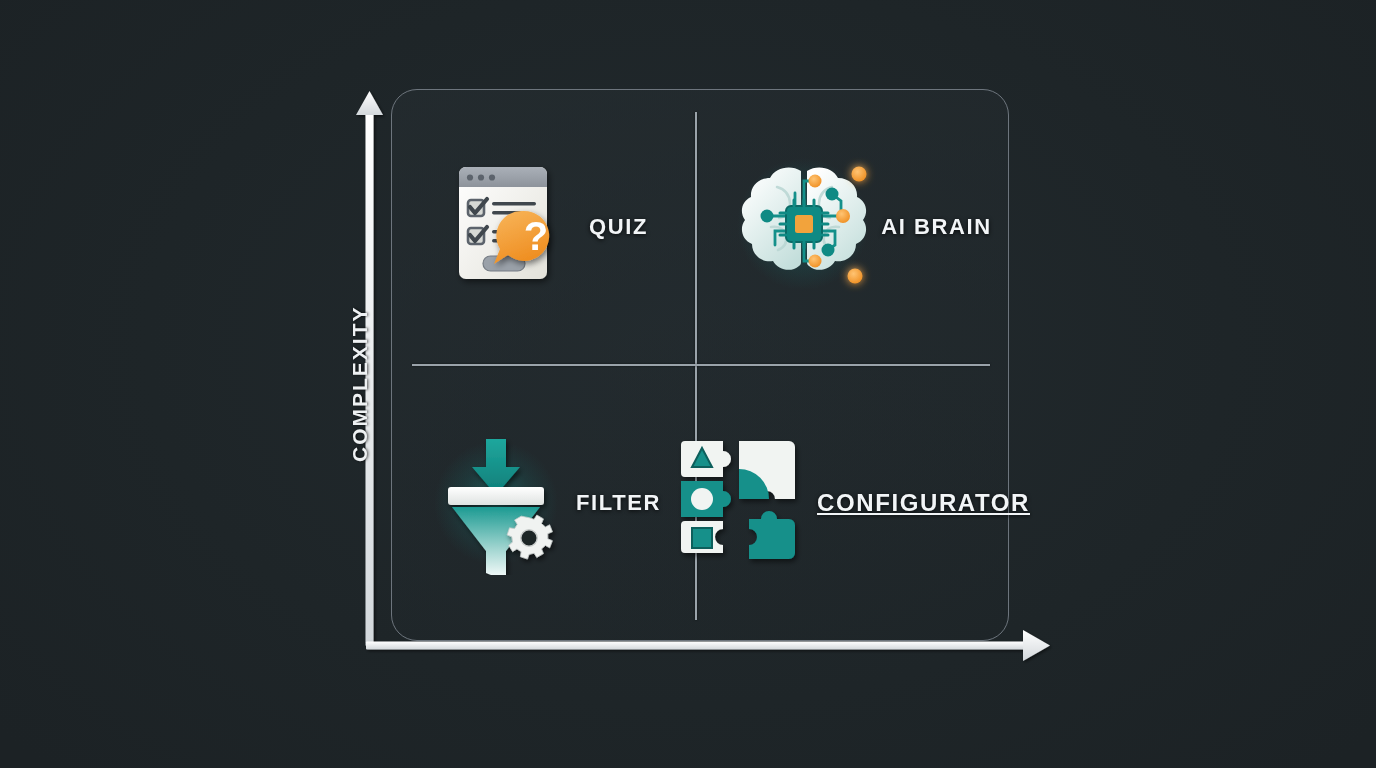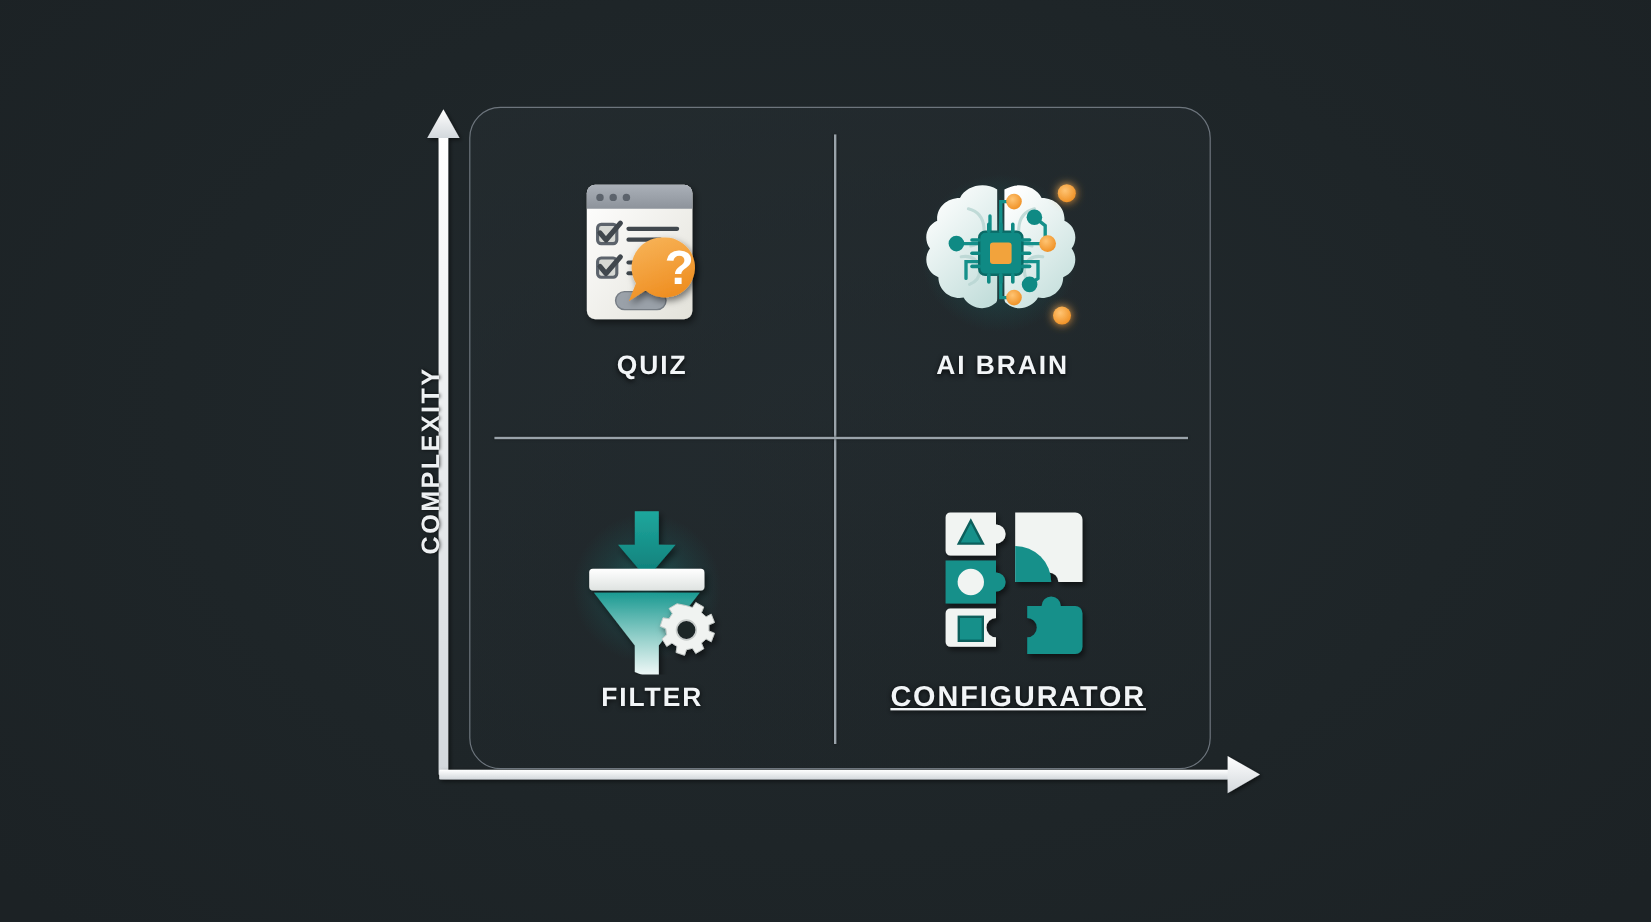--- a/index.html
+++ b/index.html
@@ -80,27 +80,27 @@
     width: 578px;
     height: 2px;
   }
 
   
   .quadrant {
     position: absolute;
     width: 303px;
     height: 274px;
     display: flex;
-    flex-direction: column;
+    flex-direction: row;
     align-items: center;
     justify-content: center;
     box-sizing: border-box;
   }
   #q-top-left    { left: 0px;   top: 0px;   }
-  #q-top-right   { left: 292px; top: 0px;   }
+  #q-top-right   { left: 318px; top: 0px;   }
   #q-bottom-left { left: 0px;   top: 276px; }
   #q-bottom-right{ left: 305px; top: 276px; }
 
   .quad-icon {
     width: 150px;
     height: 150px;
     display: flex;
     align-items: center;
     justify-content: center;
     margin-bottom: 6px;

